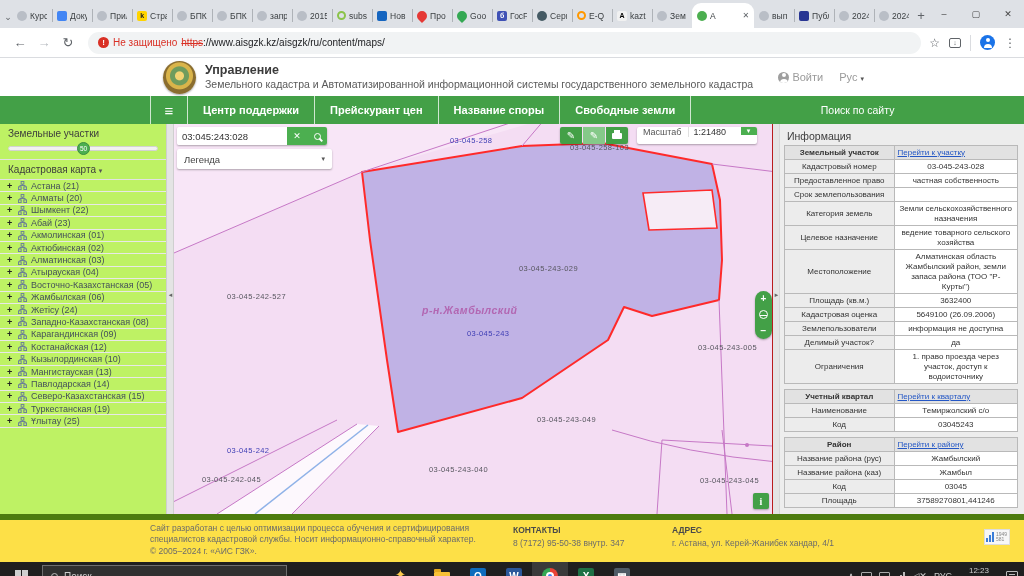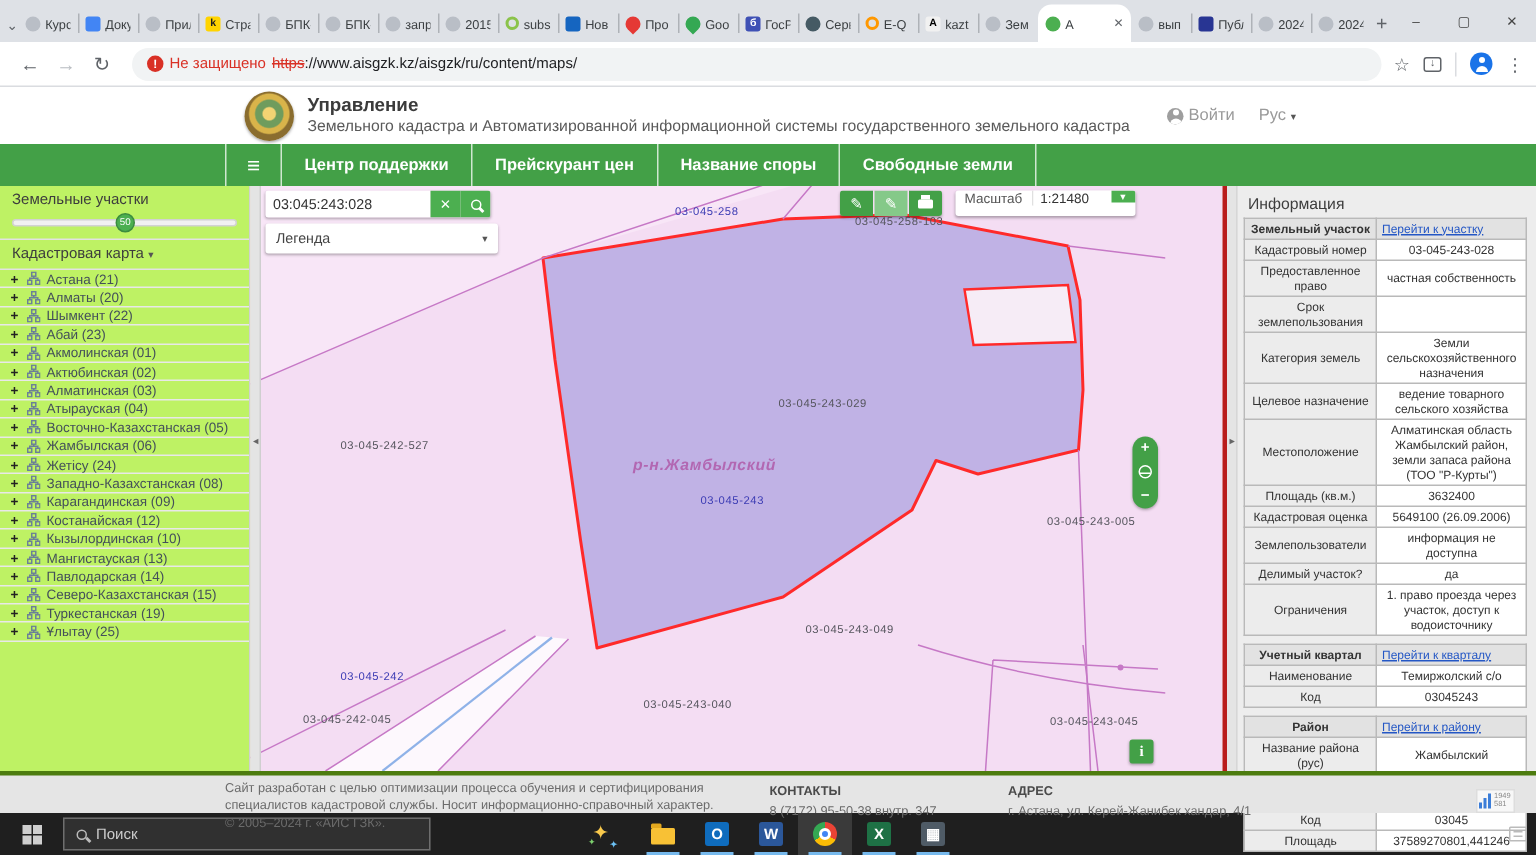--- a/index.html
+++ b/index.html
@@ -100,35 +100,35 @@
   .scale-lbl{padding:0 6px;font-size:9px;color:#555;display:flex;align-items:center;border-right:1px solid #e0e0e0}
   .scalebox input{width:52px;border:none;outline:none;font-size:9px;padding:0 5px;color:#333;font-family:inherit}
   .scale-dd{width:16px;background:#4caf50;color:#fff;font-size:7px;display:flex;align-items:center;justify-content:center}
   .zoompill{position:absolute;left:588px;top:167px;width:17px;height:48px;background:#43a047;border-radius:9px;display:flex;flex-direction:column;align-items:center;justify-content:space-around;color:#fff;z-index:6;box-shadow:0 1px 2px rgba(0,0,0,.3)}
   .zp{font-size:10px;font-weight:bold;line-height:1}
   .globe-ic{width:9px;height:9px;border:1px solid #fff;border-radius:50%;position:relative}
   .globe-ic::after{content:'';position:absolute;top:3.5px;left:0;right:0;height:1px;background:#fff}
   .infobtn{position:absolute;left:586px;top:369px;width:16px;height:16px;background:#43a047;border-radius:2px;color:#fff;font-size:10px;font-weight:bold;font-family:"Liberation Serif",serif;display:flex;align-items:center;justify-content:center;z-index:6;box-shadow:0 1px 2px rgba(0,0,0,.3)}
 
   
-  .infopanel{width:209px;flex:none;background:#ededed;position:relative;border-left:3px solid #b91c1c}
+  .infopanel{width:252px;flex:none;background:#ededed;position:relative;border-left:1px solid #b91c1c}
   .ip-gutter{position:absolute;left:0;top:0;bottom:0;width:7px;background:#e4e4e4;border-right:1px solid #d6d6d6}
   .ip-arrow{position:absolute;top:168px;left:0;width:7px;text-align:center;font-size:6px;color:#666}
   .ip-title{padding:6px 0 3px 14px;font-size:10.5px;color:#3d3d3d}
   .itables{padding:0 6px 0 11px}
   .itable{width:100%;border-collapse:collapse;margin-bottom:5px;background:#fff}
   .itable td{border:1px solid #b9b9b9;font-size:8px;line-height:1.25;padding:1.5px 3px;color:#333}
   .itable .ihl{background:#e2e2e2;font-weight:bold;text-align:center;width:47%}
   .itable .ihr{background:#e2e2e2;text-align:left}
   .ilink{color:#2457c5;text-decoration:underline;font-size:8px}
   .itable .lbl{background:#ececec;text-align:center;width:47%}
   .itable .val{text-align:center;background:#fff}
 
   
-  .footer{height:28px;background:#e5e5e5;border-top:3px solid #4d7c0f;position:relative;font-size:8.5px;color:#6b6b6b}
+  .footer{height:48px;background:#fde047;border-top:6px solid #4d7c0f;position:relative;font-size:8.5px;color:#6b6b6b}
   .f-about{position:absolute;left:150px;top:3px;width:350px;line-height:1.3}
   .f-copy{margin-top:1px}
   .f-block{position:absolute;top:4px;line-height:1.5}
   .f-lbl{font-weight:bold;color:#4a4a4a;font-size:8.5px}
   .f-contacts{left:513px}
   .f-address{left:672px}
   .counter{position:absolute;right:14px;top:9px;width:26px;height:16px;background:#f7f7f7;border:1px solid #ddd;display:flex;align-items:center;gap:2px;padding:1px}
   .cbars{display:flex;align-items:flex-end;gap:1px}
   .cbars i{display:block;width:2px;background:#3b7dd8}
   .cnums{font-size:5px;line-height:1.1;color:#888}
@@ -306,20 +306,21 @@
     <div class="nav-spacer"></div>
     <div class="nav-burger">
         <span>≡</span>
       </div>
     <div style="display:flex" id="nav-items">
         <div class="nav-item">Центр поддержки</div>
         <div class="nav-item">Прейскурант цен</div>
         <div class="nav-item">Название споры</div>
         <div class="nav-item">Свободные земли</div>
       </div>
+    <div class="nav-search">Поиск по сайту</div>
   </div>
 
   <div class="content">
 
     <div class="sidebar">
       <div class="sb-title">Земельные участки</div>
       <div class="slider-wrap">
         <div class="slider-track"></div>
         <div class="slider-knob">50</div>
       </div>

